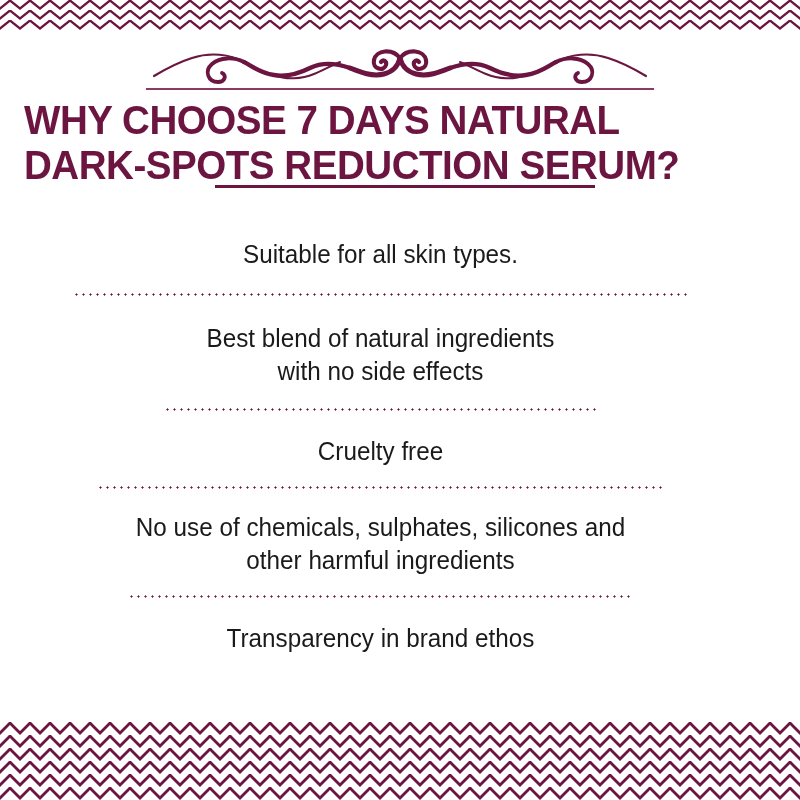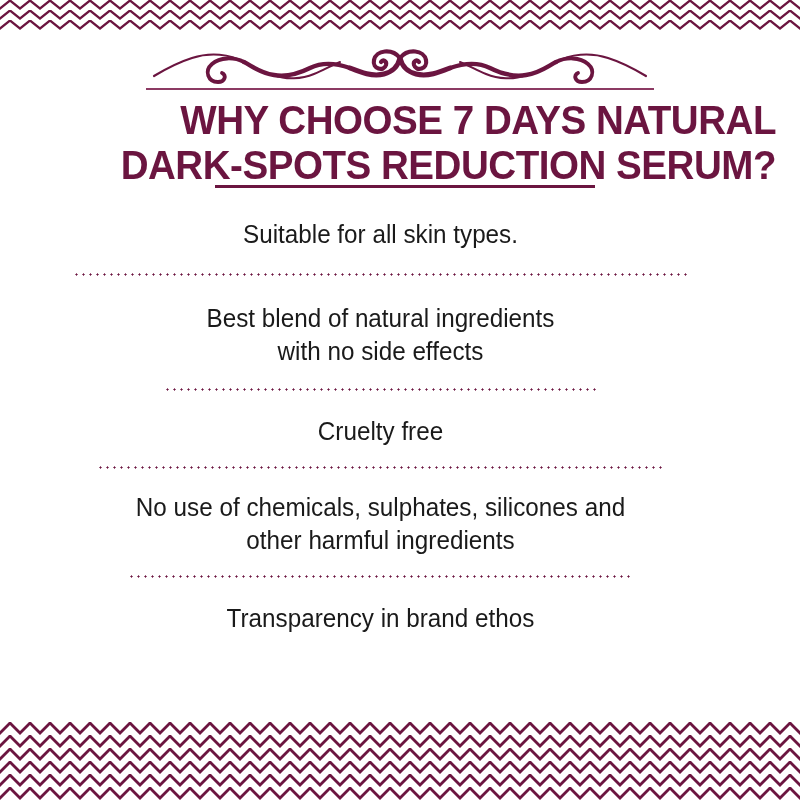--- a/index.html
+++ b/index.html
@@ -46,21 +46,21 @@
     height: 52px;
   }
   #ornament svg { display: block; }
 
   
   #title-block {
     position: absolute;
     left: 0;
     top: 98px;
     width: 800px;
-    text-align: right;
+    text-align: left;
   }
   .title-line {
     font-family: "Liberation Sans Narrow", "Liberation Sans", sans-serif;
     font-weight: bold;
     font-size: 41px;
     letter-spacing: -0.5px;
     line-height: 45px;
     color: #6B1540;
     white-space: nowrap;
     transform: scaleX(0.94);
@@ -72,21 +72,21 @@
     top: 185px;
     width: 380px;
     height: 3px;
     background: #6B1540;
   }
 
   
   #benefits {
     position: absolute;
     left: 0;
-    top: 218px;
+    top: 238px;
     width: 761px;
   }
   .benefit {
     text-align: center;
     color: #1a1a1a;
     font-family: "Liberation Sans Narrow", "Liberation Sans", sans-serif;
     font-size: 25px;
     line-height: 33px;
     transform: scaleX(0.97);
     transform-origin: center;

